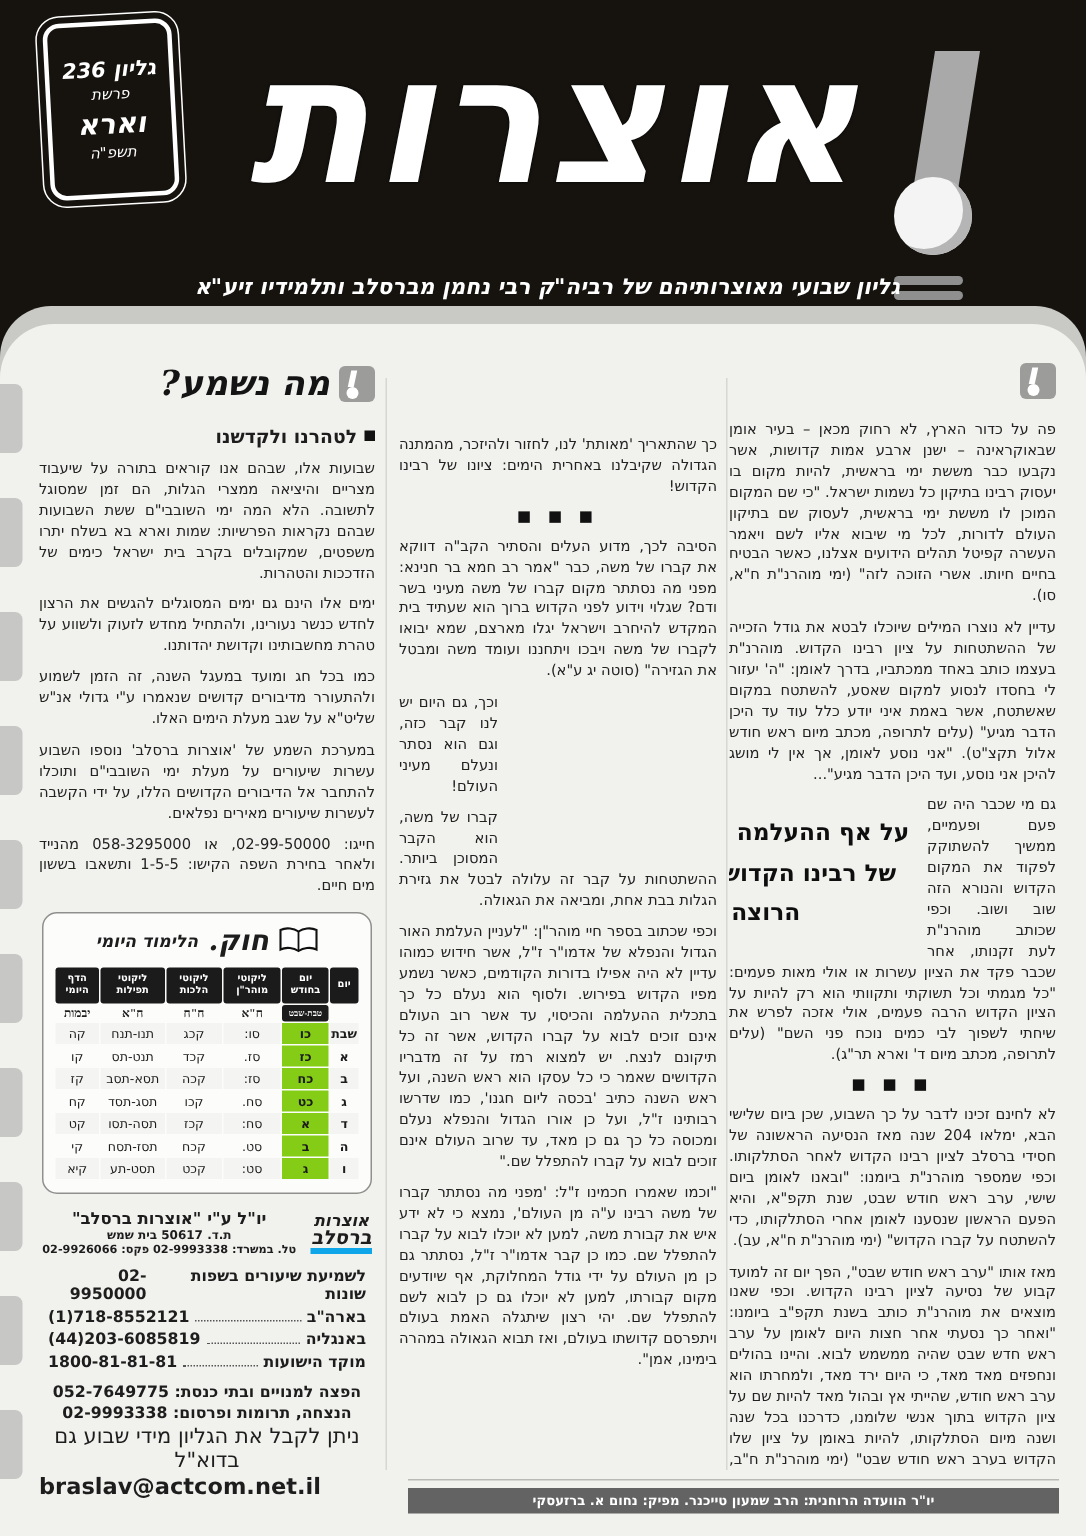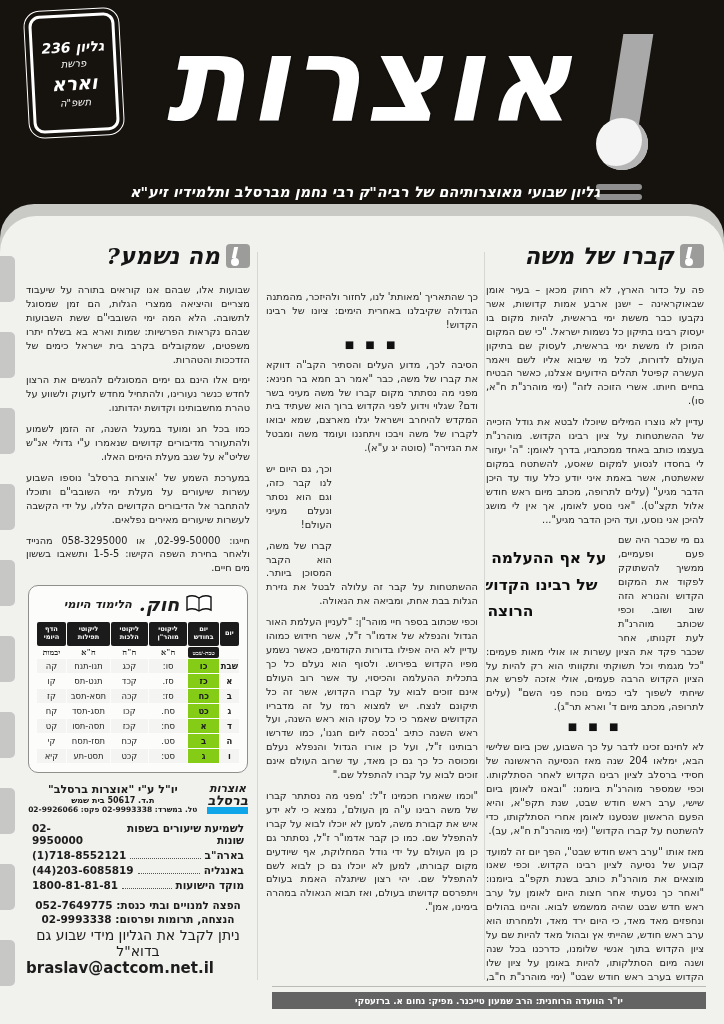--- a/index.html
+++ b/index.html
@@ -86,30 +86,30 @@
        padding:4px 1px;line-height:1.2;border-radius:2px;text-align:center;}
   table.limud tr.subs td{font-size:8px;font-weight:bold;text-align:center;padding:1px;font-family:Liberation Serif, serif;}
   table.limud tr.subs td.c1{background:#1b1b1b;color:#fff;font-size:5.8px;border-radius:2px;}
   table.limud tbody td{font-size:8.4px;text-align:center;padding:2px 1px;color:#1c1c1c;}
   table.limud tbody td.c0{font-weight:bold;}
   table.limud tbody td.c1{background:#84cc16;font-weight:bold;margin-top:25px;}
   table.limud tbody tr:nth-child(odd) td:not(.c1){background:#f4f4f2;}
 
   .publisher{display:flex;align-items:center;justify-content:center;gap:10px;margin:4px 0 8px 0;}
   .mini-logo{font-style:italic;font-weight:bold;font-size:11px;line-height:1;text-align:center;}
-  .mini-logo .ml2{font-size:13px;border-bottom:7px solid #0ea5e9;text-align:center;}
+  .mini-logo .ml2{font-size:13px;border-bottom:4px solid #0ea5e9;text-align:center;}
   .pub-lines{text-align:center;}
   .pub-title{font-size:11px;font-weight:bold;}
   .pub-addr{font-size:8px;font-weight:bold;}
   .pub-tel{font-size:7.5px;font-weight:bold;}
 
   .phone-list{margin:2px 6px 8px 6px;}
   .phone-row{display:flex;align-items:baseline;font-size:10.5px;font-weight:bold;margin-bottom:3px;}
   .phone-row .dots{flex:1;border-bottom:1.5px dotted #555;margin:0 4px;height:8px;}
-  .phone-row .num{direction:ltr;unicode-bidi:embed;}
+  .phone-row .num{direction:ltr;unicode-bidi:embed;text-align:right;}
   .hafatza{text-align:center;font-size:10.5px;font-weight:bold;margin:2px 0;}
   .email-note{text-align:center;font-size:14px;margin-top:0;}
   .email{text-align:left;font-size:15px;font-weight:bold;direction:ltr;}
 
   
   .footer-rule{position:absolute;left:272px;width:434px;top:986px;height:1px;background:#b9b9b6;z-index:3;}
   .footer-bar{position:absolute;left:272px;width:434px;top:992px;height:17px;background:#636363;
        color:#fff;display:flex;align-items:center;justify-content:center;font-size:8.8px;
        font-weight:bold;z-index:3;}
 </style>
@@ -151,21 +151,20 @@
     <div class="side-tab"></div>
     <div class="side-tab"></div>
   </div>
 
   <div class="vsep s1"></div>
   <div class="vsep s2"></div>
 
   <div class="col col-right body-text">
     <div class="section-heading">
       <span class="mark-icon"></span>
-      <span class="heading-text">קברו של משה</span>
     </div>
     <p>פה על כדור הארץ, לא רחוק מכאן – בעיר אומן שבאוקראינה – ישנן ארבע אמות קדושות, אשר נקבעו כבר מששת ימי בראשית, להיות מקום בו יעסוק רבינו בתיקון כל נשמות ישראל. "כי שם המקום המוכן לו מששת ימי בראשית, לעסוק שם בתיקון העולם לדורות, לכל מי שיבוא אליו לשם ויאמר העשרה קפיטל תהלים הידועים אצלנו, כאשר הבטיח בחיים חיותו. אשרי הזוכה לזה" (ימי מוהרנ"ת ח"א, סו).</p>
     <p>עדיין לא נוצרו המילים שיוכלו לבטא את גודל הזכייה של ההשתטחות על ציון רבינו הקדוש. מוהרנ"ת בעצמו כותב באחד ממכתביו, בדרך לאומן: "ה' יעזור לי בחסדו לנסוע למקום שאסע, להשתטח במקום שאשתטח, אשר באמת איני יודע כלל עוד עד היכן הדבר מגיע" (עלים לתרופה, מכתב מיום ראש חודש אלול תקצ"ט). "אני נוסע לאומן, אך אין לי מושג להיכן אני נוסע, ועד היכן הדבר מגיע"...</p>
     <div>
       <div class="pull-quote">על אף ההעלמה הגדולה, הדרך לציונו של רבינו הקדוש באומן פתוחה, וכל הרוצה יבוא ויזכה</div>
       <p>גם מי שכבר היה שם פעם ופעמיים, ממשיך להשתוקק לפקוד את המקום הקדוש והנורא הזה שוב ושוב. וכפי שכותב מוהרנ"ת לעת זקנותו, אחר שכבר פקד את הציון עשרות או אולי מאות פעמים: "כל מגמתי וכל תשוקתי ותקוותי הוא רק להיות על הציון הקדוש הרבה פעמים, אולי אזכה לפרש את שיחתי לשפוך לבי כמים נוכח פני השם" (עלים לתרופה, מכתב מיום ד' וארא תר"ג).</p>
     </div>
     <div class="divider">■ ■ ■</div>
     <p>לא לחינם זכינו לדבר על כך השבוע, שכן ביום שלישי הבא, ימלאו 204 שנה מאז הנסיעה הראשונה של חסידי ברסלב לציון רבינו הקדוש לאחר הסתלקותו. וכפי שמספר מוהרנ"ת ביומנו: "ובאנו לאומן ביום שישי, ערב ראש חודש שבט, שנת תקפ"א, והיא הפעם הראשון שנסענו לאומן אחרי הסתלקותו, כדי להשתטח על קברו הקדוש" (ימי מוהרנ"ת ח"א, עב).</p>
     <p>מאז אותו "ערב ראש חודש שבט", הפך יום זה למועד קבוע של נסיעה לציון רבינו הקדוש. וכפי שאנו מוצאים את מוהרנ"ת כותב בשנת תקפ"ב ביומנו: "ואחר כך נסעתי אחר חצות היום לאומן על ערב ראש חדש שבט שהיה ממשמש לבוא. והיינו בהולים ונחפזים מאד מאד, כי היום ירד מאד, ולמחרתו הוא ערב ראש חודש, שהייתי אץ ובהול מאד להיות שם על ציון הקדוש בתוך אנשי שלומנו, כדרכנו בכל שנה ושנה מיום הסתלקותו, להיות באומן על ציון שלו הקדוש בערב ראש חודש שבט" (ימי מוהרנ"ת ח"ב, סא).</p>
@@ -181,20 +180,24 @@
       <p>קברו של משה, הוא הקבר המסוכן ביותר. ההשתטחות על קבר זה עלולה לבטל את גזירת הגלות בבת אחת, ומביאה את הגאולה.</p>
     </div>
     <p>וכפי שכתוב בספר חיי מוהר"ן: "לעניין העלמת האור הגדול והנפלא של אדמו"ר ז"ל, אשר חידוש כמוהו עדיין לא היה אפילו בדורות הקודמים, כאשר נשמע מפיו הקדוש בפירוש. ולסוף הוא נעלם כל כך בתכלית ההעלמה והכיסוי, עד אשר רוב העולם אינם זוכים לבוא על קברו הקדוש, אשר זה כל תיקונם לנצח. יש למצוא רמז על זה מדבריו הקדושים שאמר כי כל עסקו הוא ראש השנה, ועל ראש השנה כתיב 'בכסה ליום חגנו', כמו שדרשו רבותינו ז"ל, ועל כן אורו הגדול והנפלא נעלם ומכוסה כל כך גם כן מאד, עד שרוב העולם אינם זוכים לבוא על קברו להתפלל שם."</p>
     <p>"וכמו שאמרו חכמינו ז"ל: 'מפני מה נסתתר קברו של משה רבינו ע"ה מן העולם', נמצא כי לא ידע איש את קבורת משה, למען לא יוכלו לבוא על קברו להתפלל שם. כמו כן קבר אדמו"ר ז"ל, נסתתר גם כן מן העולם על ידי גודל המחלוקת, אף שיודעים מקום קבורתו, למען לא יוכלו גם כן לבוא לשם להתפלל שם. יהי רצון שיתגלה האמת בעולם ויתפרסם קדושתו בעולם, ואז תבוא הגאולה במהרה בימינו, אמן".</p>
   </div>
 
   <div class="col col-left body-text">
     <div class="section-heading">
       <span class="mark-icon"></span>
       <span class="heading-text">מה נשמע?</span>
+    </div>
+    <div class="subhead">
+      <span class="sq"></span>
+      <span>לטהרנו ולקדשנו</span>
     </div>
     <p>שבועות אלו, שבהם אנו קוראים בתורה על שיעבוד מצריים והיציאה ממצרי הגלות, הם זמן שמסוגל לתשובה. הלא המה ימי השובבי"ם ששת השבועות שבהם נקראות הפרשיות: שמות וארא בא בשלח יתרו משפטים, שמקובלים בקרב בית ישראל כימים של הזדככות והטהרות.</p>
     <p>ימים אלו הינם גם ימים המסוגלים להגשים את הרצון לחדש כנשר נעורינו, ולהתחיל מחדש לזעוק ולשווע על טהרת מחשבותינו וקדושת יהדותנו.</p>
     <p>כמו בכל חג ומועד במעגל השנה, זה הזמן לשמוע ולהתעורר מדיבורים קדושים שנאמרו ע"י גדולי אנ"ש שליט"א על שגב מעלת הימים האלו.</p>
     <p>במערכת השמע של 'אוצרות ברסלב' נוספו השבוע עשרות שיעורים על מעלת ימי השובבי"ם ותוכלו להתחבר אל הדיבורים הקדושים הללו, על ידי הקשבה לעשרות שיעורים מאירים נפלאים.</p>
     <p>חייגו: 02-99-50000, או 058-3295000 מהנייד ולאחר בחירת השפה הקישו: 1-5-5 ותשאבו בששון מים חיים.</p>
 
     <div class="limud-box">
       <div class="limud-title">
         <svg class="book-icon" viewBox="0 0 26 20">

